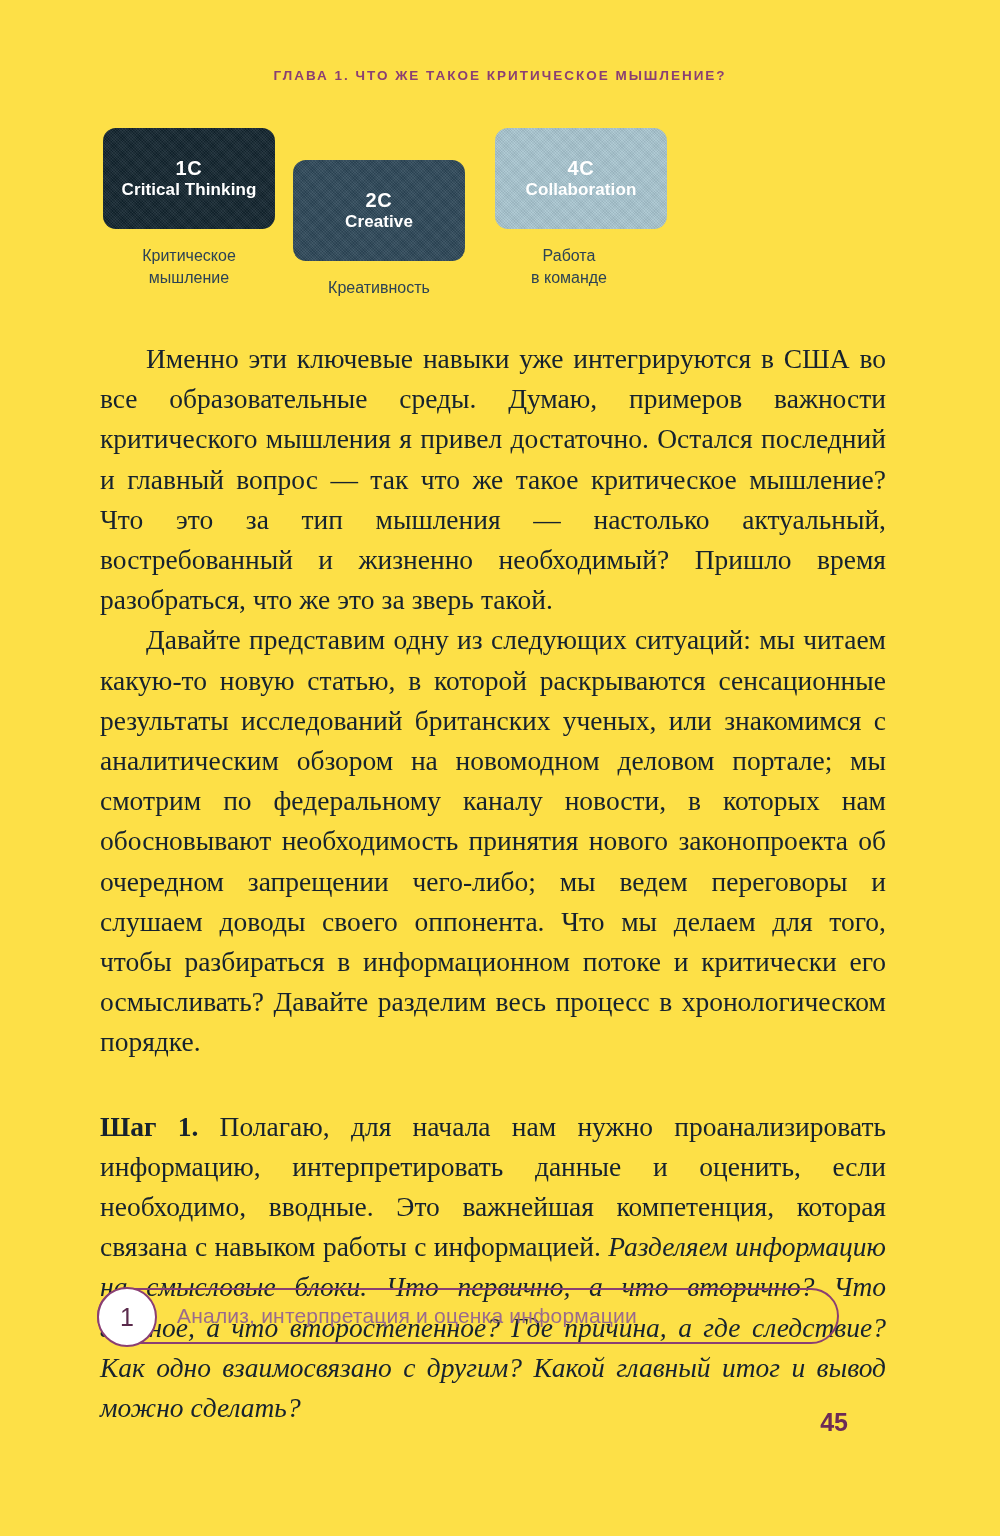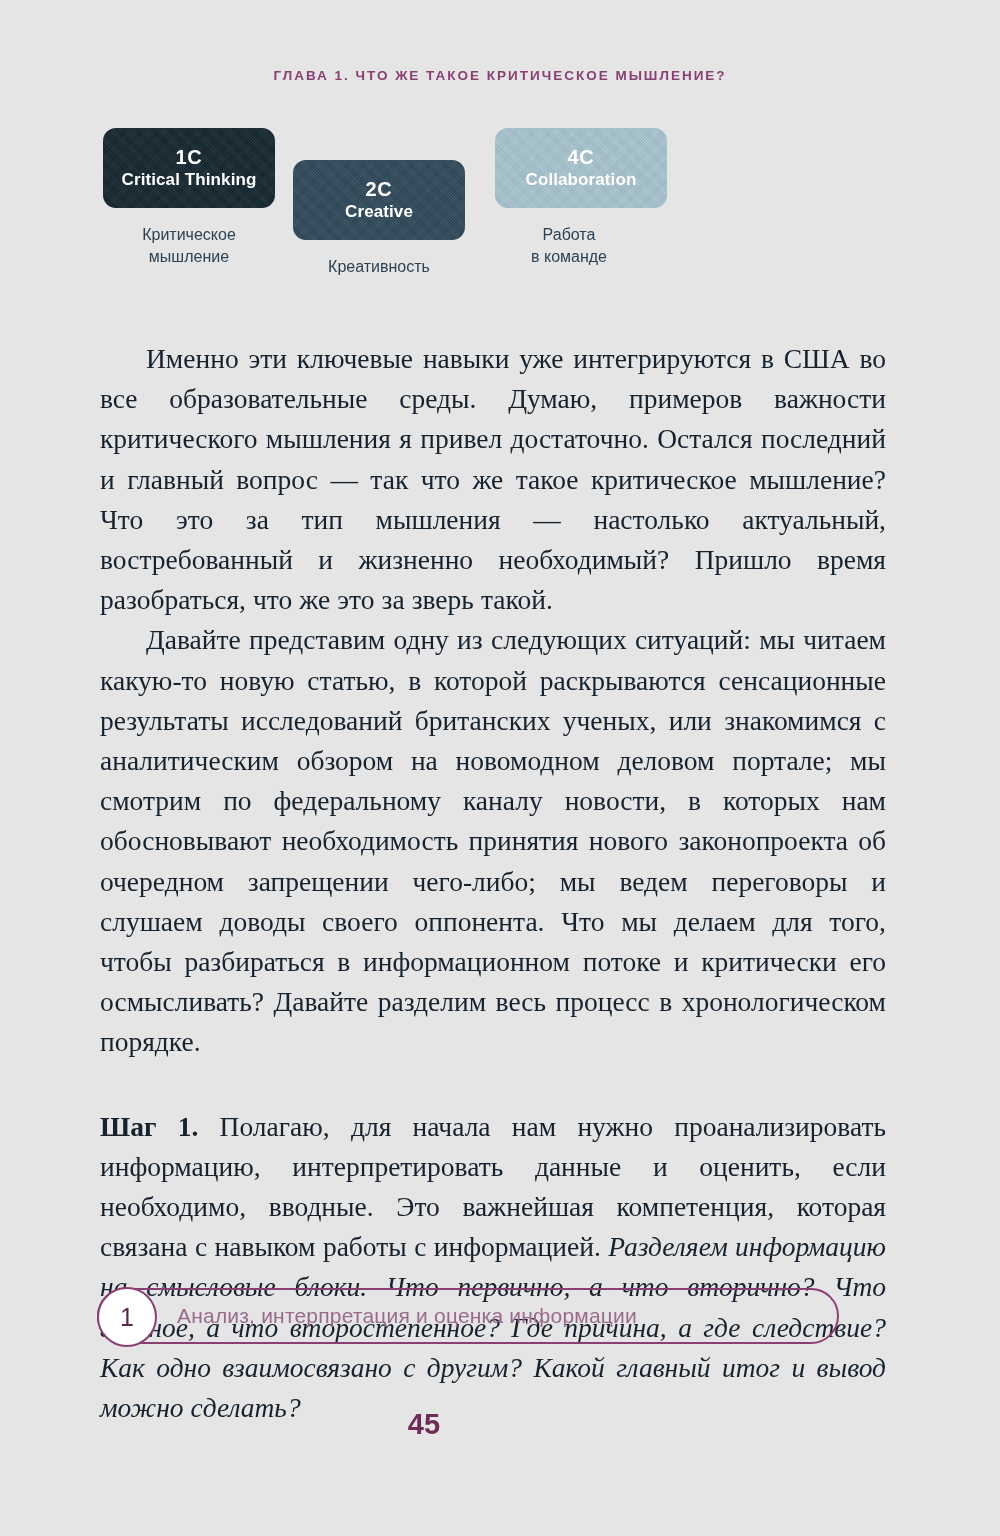--- a/index.html
+++ b/index.html
@@ -12,21 +12,21 @@
     height: 1536px;
     position: relative;
     font-family: "Liberation Serif", "DejaVu Serif", serif;
     color: #16222e;
     overflow: hidden;
   }
 
   .page {
     position: absolute;
     inset: 0;
-    background: #e5e5e5;
+    background: #fde047;
   }
 
   
   .running-head {
     position: absolute;
     top: 68px;
     left: 0;
     width: 1000px;
     text-align: center;
     font-family: "Liberation Sans", "DejaVu Sans", sans-serif;
@@ -48,21 +48,21 @@
     gap: 18px;
   }
   .skill-col {
     width: 172px;
     display: flex;
     flex-direction: column;
     align-items: center;
   }
   .skill-box {
     width: 172px;
-    height: 80px;
+    height: 101px;
     border-radius: 13px;
     display: flex;
     flex-direction: column;
     align-items: center;
     justify-content: center;
     color: #ffffff;
     font-family: "Liberation Sans", "DejaVu Sans", sans-serif;
     text-align: center;
     box-sizing: border-box;
     padding: 4px 6px;
@@ -180,23 +180,23 @@
     color: #9a6a8d;
     white-space: nowrap;
   }
 
   
   .folio {
     position: absolute;
     top: 1408px;
     left: 0;
     width: 848px;
-    text-align: center;
-    font-family: "Liberation Sans", "DejaVu Sans", sans-serif;
-    font-size: 29px;
+    text-align: right;
+    font-family: "Liberation Sans", "DejaVu Sans", sans-serif;
+    font-size: 25px;
     font-weight: 700;
     color: #6d2b56;
   }
 </style>
 </head>
 <body>
 
 <div class="page">
 
   <div class="running-head">ГЛАВА 1. ЧТО ЖЕ ТАКОЕ КРИТИЧЕСКОЕ МЫШЛЕНИЕ?</div>

